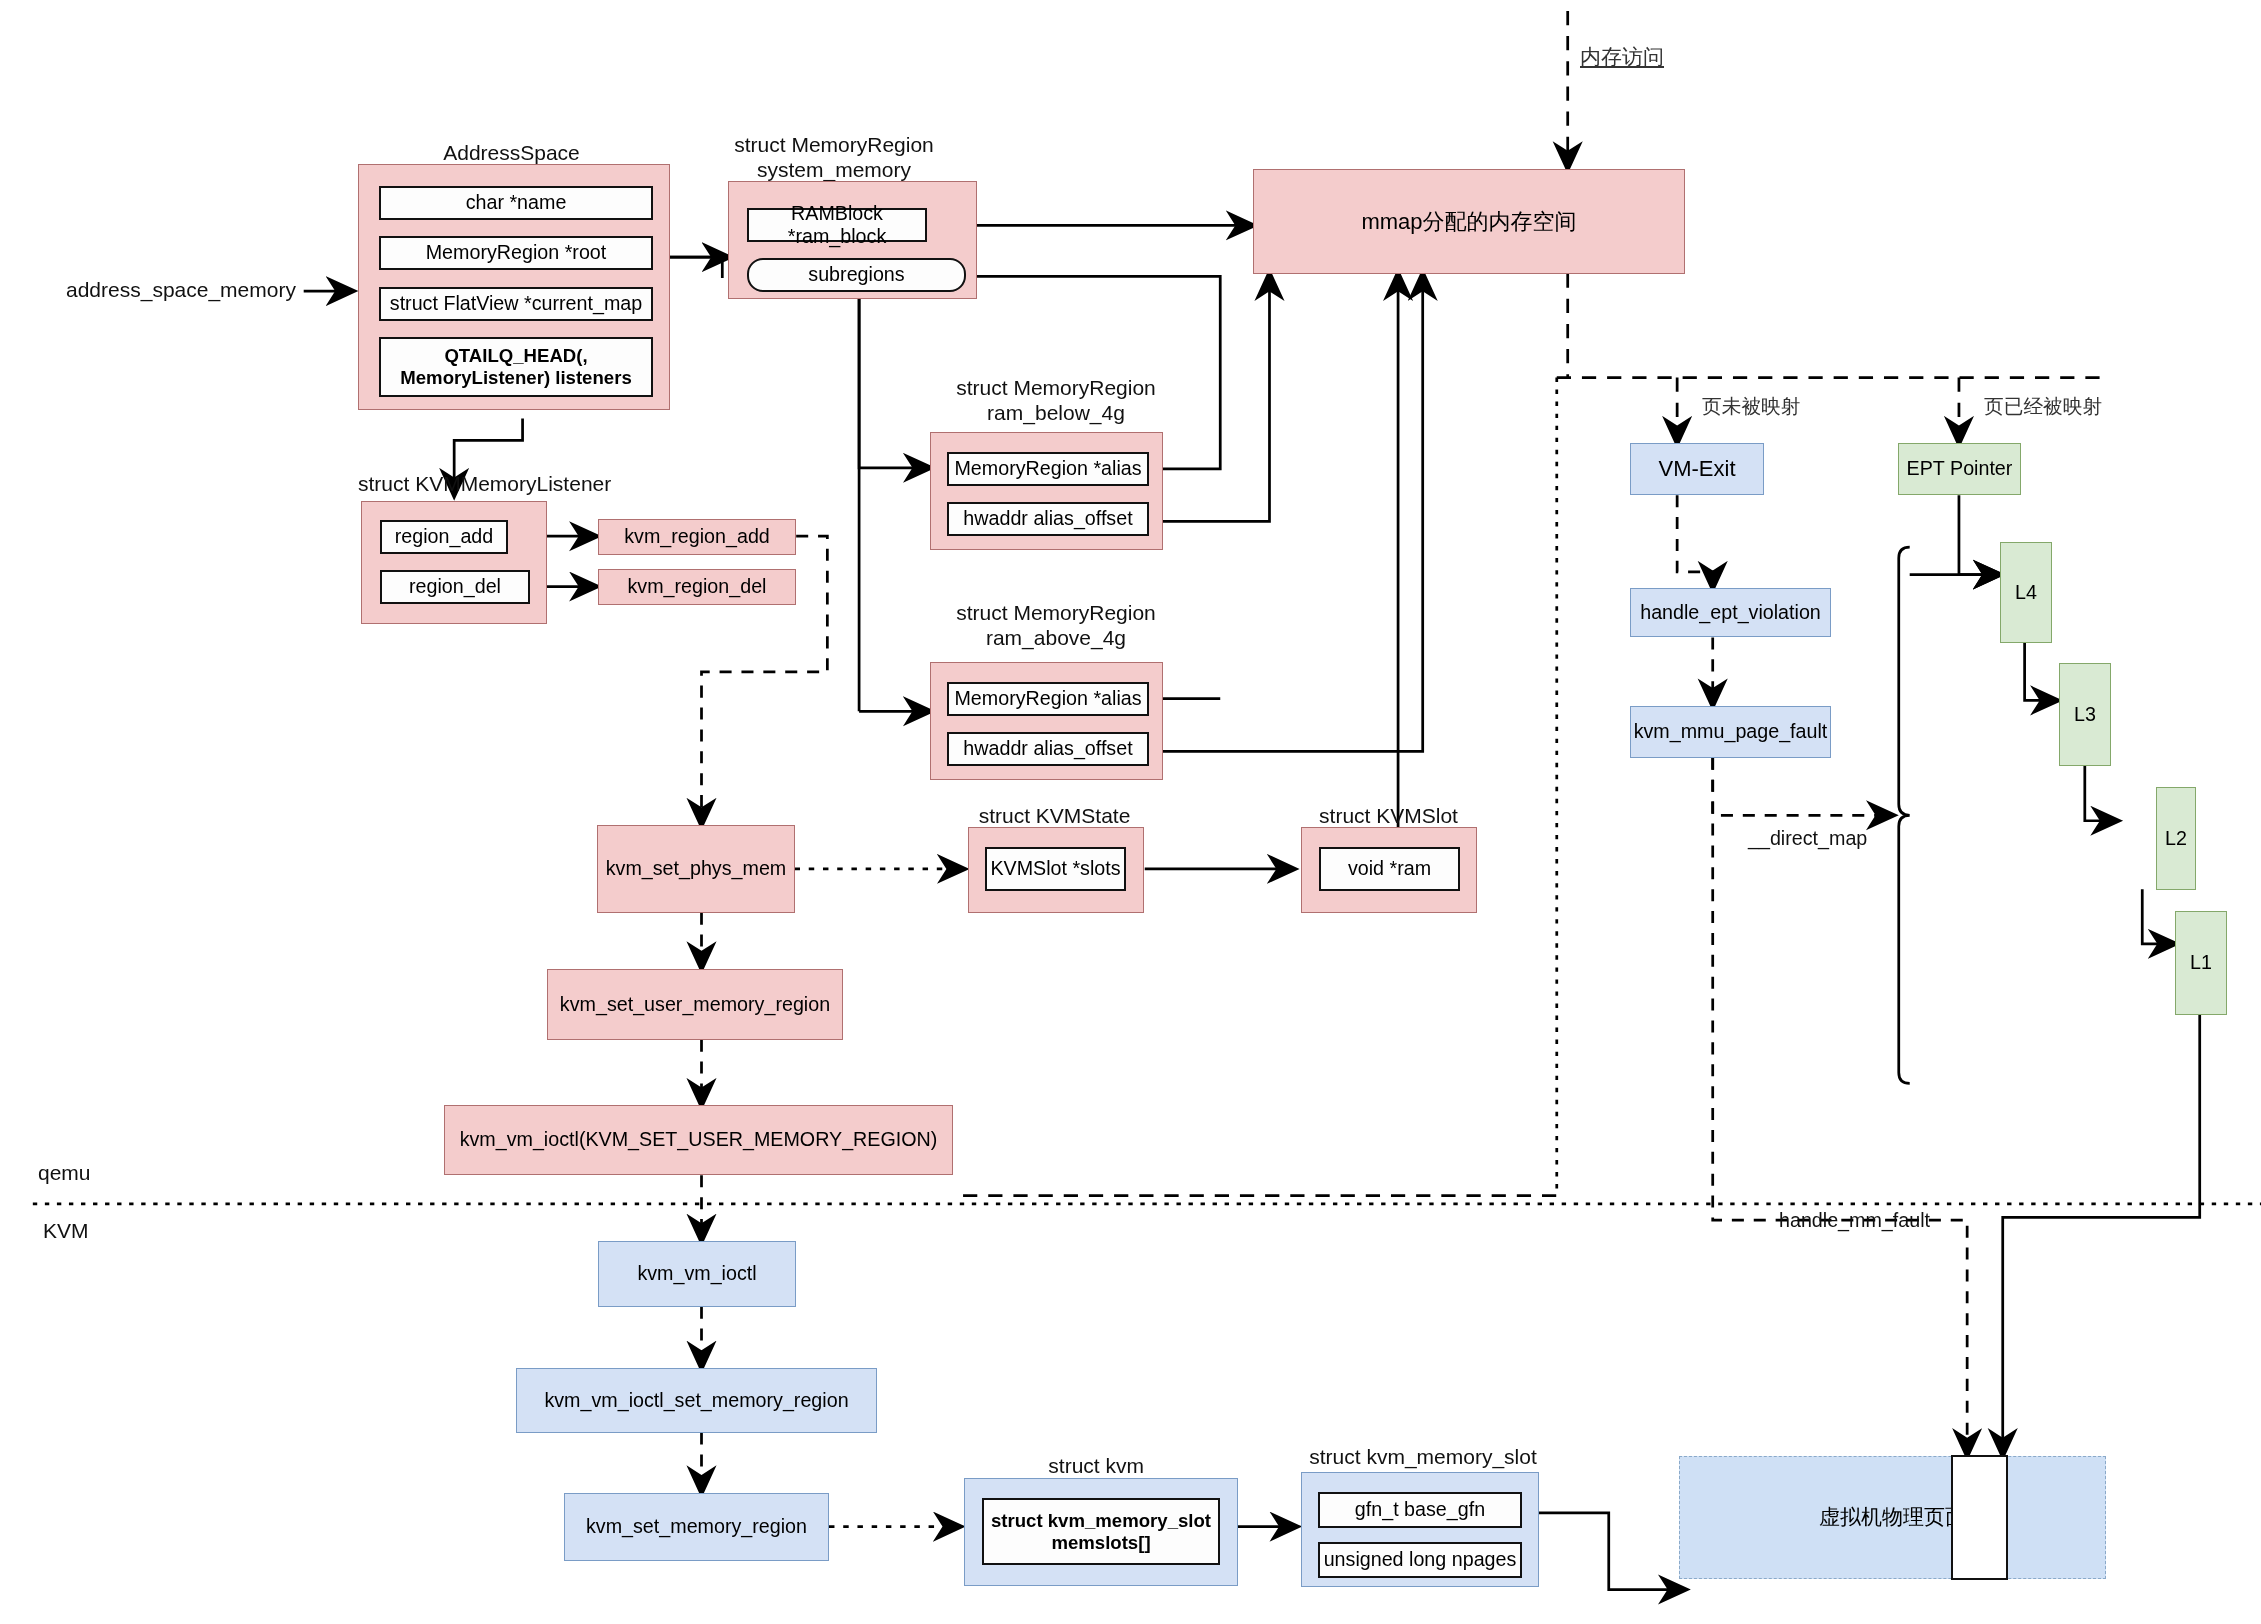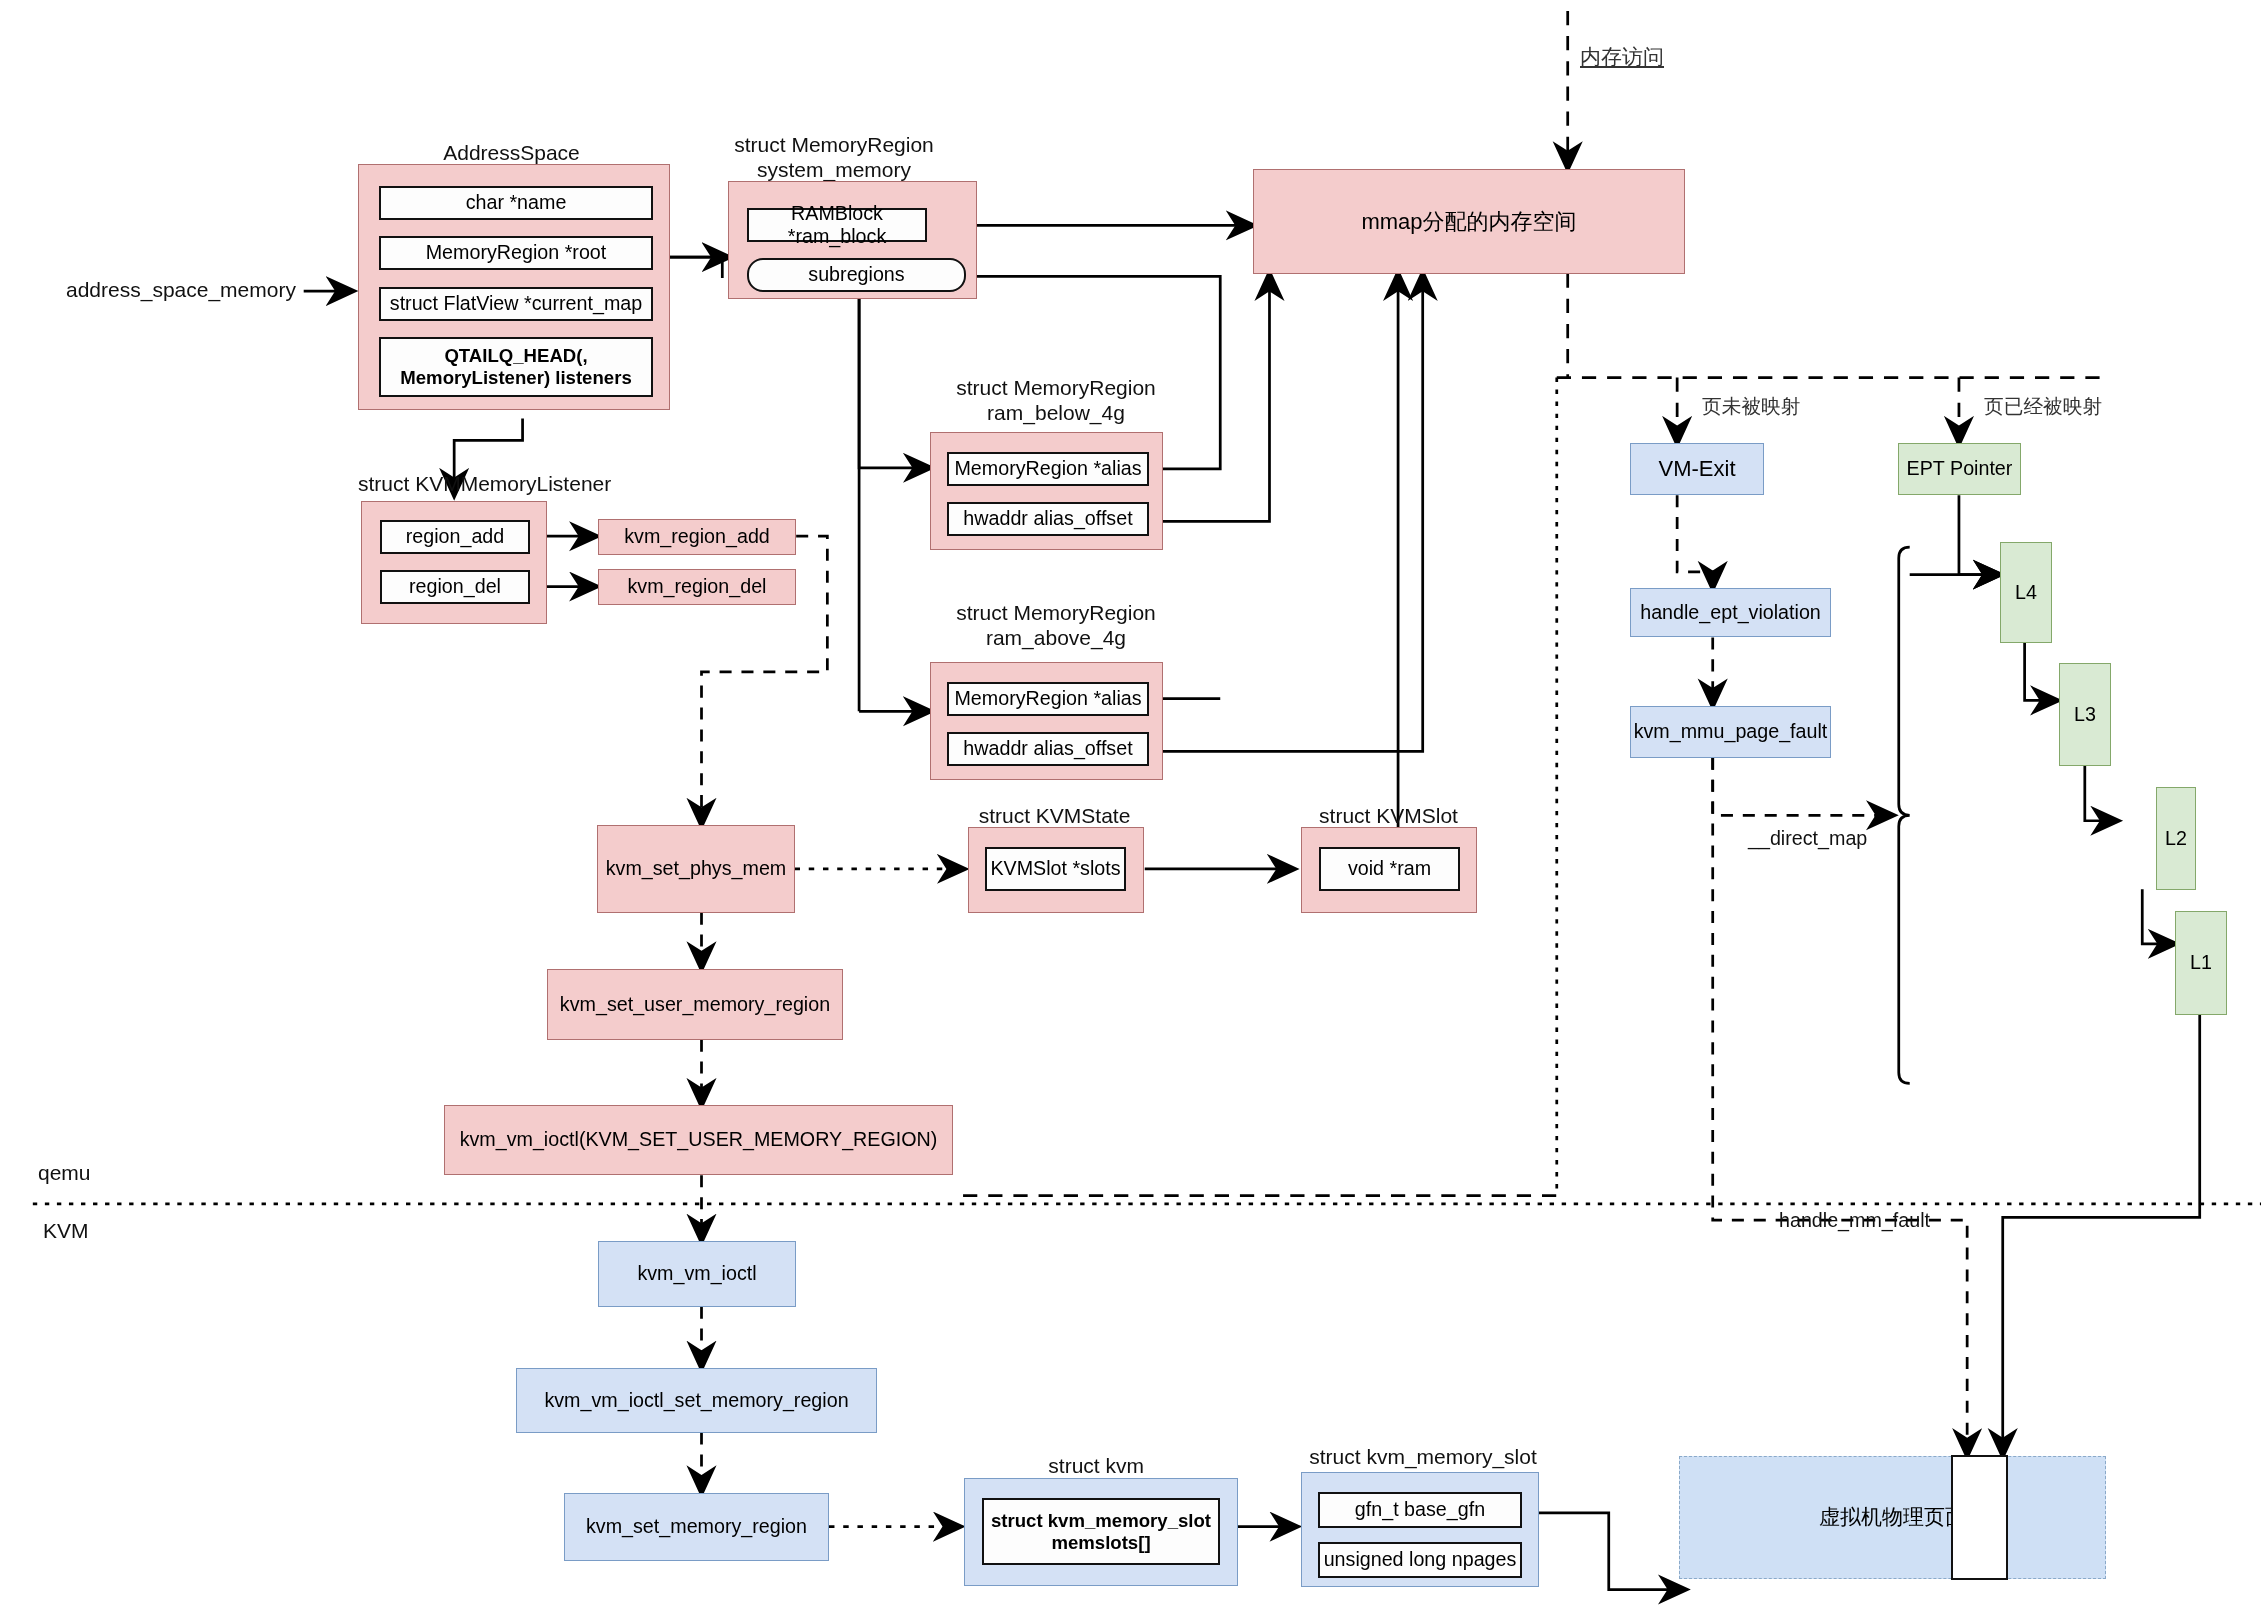--- a/index.html
+++ b/index.html
@@ -150,21 +150,21 @@
 system_memory</div>
   <div class="node pink" style="left:728px;top:181px;width:249px;height:118px;"></div>
   <div class="node pink-field t36" style="left:747px;top:208px;width:180px;height:34px;">RAMBlock *ram_block</div>
   <div class="node pink-field t36" style="left:747px;top:258px;width:219px;height:34px;border-radius:16px;">subregions</div>
 
   <div class="node pink t40" style="left:1253px;top:169px;width:432px;height:105px;">mmap分配的内存空间</div>
   <div class="cnlabel t38" style="left:1580px;top:43px;text-decoration:underline;">内存访问</div>
 
   <div class="caption t38" style="left:358px;top:471px;width:328px;text-align:left;">struct KVMMemoryListener</div>
   <div class="node pink" style="left:361px;top:501px;width:186px;height:123px;"></div>
-  <div class="node pink-field t36" style="left:380px;top:520px;width:150px;height:34px;">region_add</div>
+  <div class="node pink-field t36" style="left:380px;top:520px;width:128px;height:34px;">region_add</div>
   <div class="node pink-field t36" style="left:380px;top:570px;width:150px;height:34px;">region_del</div>
 
   <div class="node pink t36" style="left:598px;top:519px;width:198px;height:36px;">kvm_region_add</div>
   <div class="node pink t36" style="left:598px;top:569px;width:198px;height:36px;">kvm_region_del</div>
 
   <div class="caption t38" style="left:930px;top:375px;width:252px;">struct MemoryRegion
 ram_below_4g</div>
   <div class="node pink" style="left:930px;top:432px;width:233px;height:118px;"></div>
   <div class="node pink-field t36" style="left:947px;top:452px;width:202px;height:34px;">MemoryRegion *alias</div>
   <div class="node pink-field t36" style="left:947px;top:502px;width:202px;height:34px;">hwaddr alias_offset</div>

